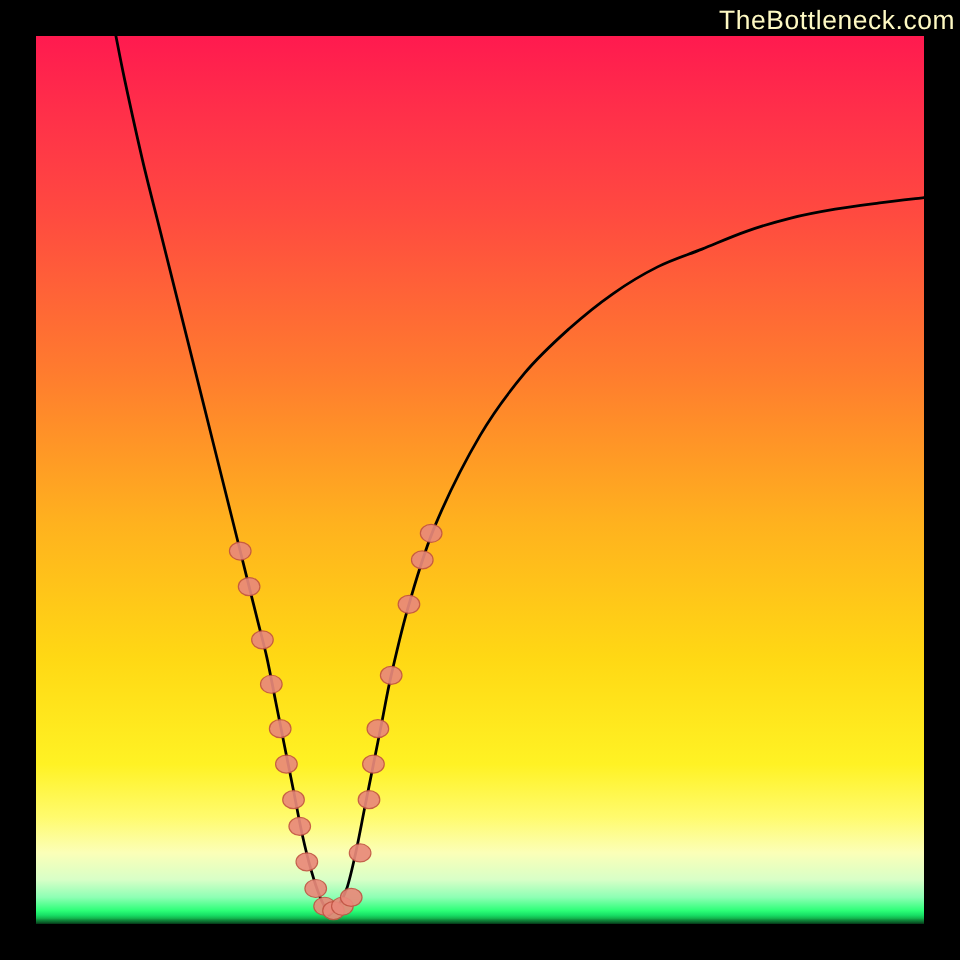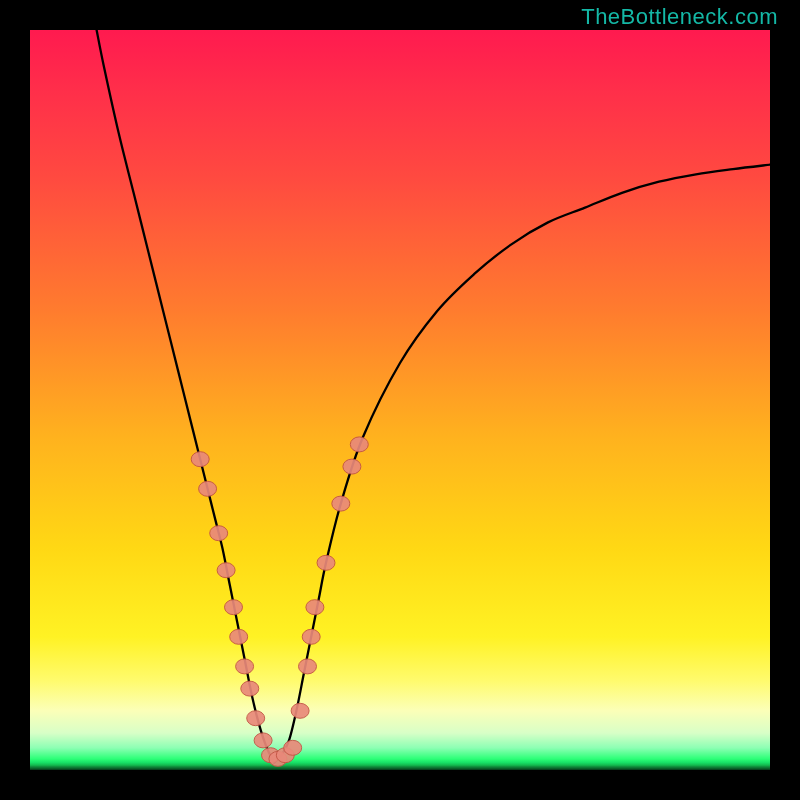--- a/index.html
+++ b/index.html
@@ -56,22 +56,22 @@
   .curves {
     position: absolute;
     left: 0;
     top: 0;
     width: 100%;
     height: 100%;
   }
   .watermark {
     position: absolute;
     top: 4px;
-    right: 22px;
-    color: #14b8a6;
+    right: 4px;
+    color: #fef9c3;
     font-size: 22px;
     font-weight: 500;
     letter-spacing: 0.5px;
     user-select: none;
   }
 </style>
 </head>
 <body>
 
 <div class="frame">

